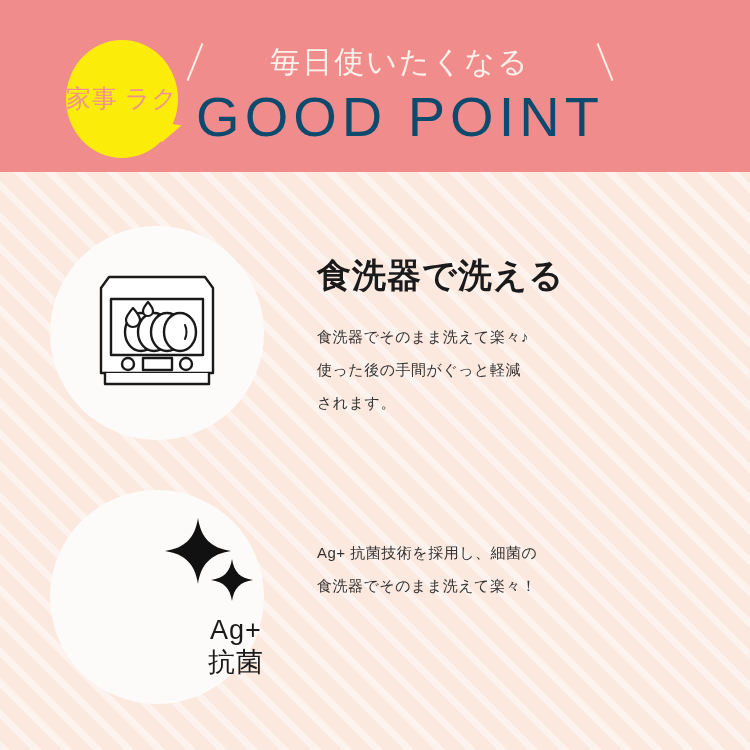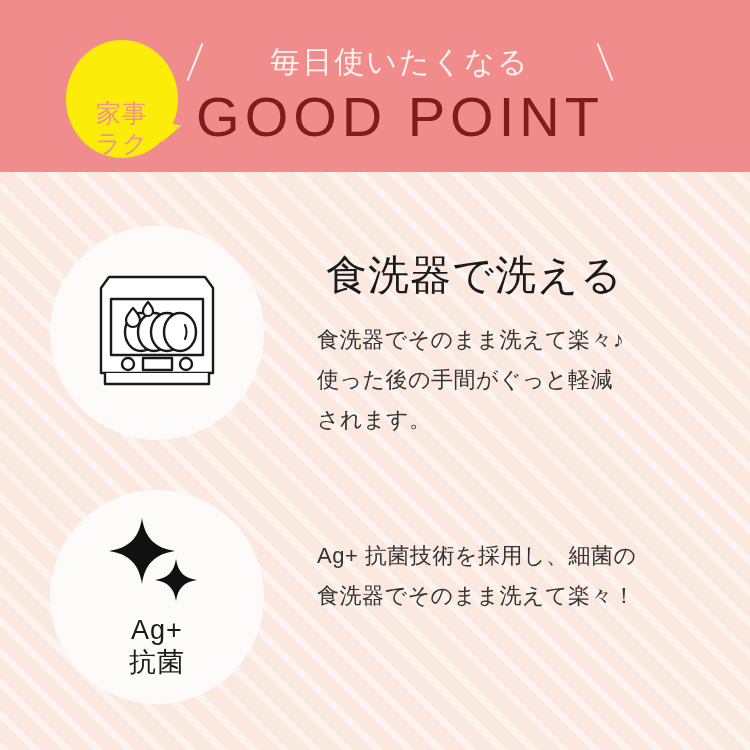--- a/index.html
+++ b/index.html
@@ -66,23 +66,23 @@
     border-bottom: 14px solid transparent;
     transform: rotate(-8deg);
   }
   #badge .badge-text {
     position: absolute;
     left: 0;
     top: 0;
     width: 112px;
     height: 118px;
     display: flex;
-    flex-direction: column;
+    flex-direction: row;
     align-items: center;
-    justify-content: flex-end;
+    justify-content: space-between;
     color: #f0928f;
     font-size: 25px;
     line-height: 1.18;
     letter-spacing: 1px;
     font-weight: 400;
     z-index: 2;
   }
 
   #header-sub {
     position: absolute;
@@ -113,21 +113,21 @@
     padding: 0 26px;
     font-weight: 400;
   }
 
   #header-title {
     position: absolute;
     left: 190px;
     top: 86px;
     width: 420px;
     text-align: center;
-    color: #7f1d1d;
+    color: #0c4a6e;
     font-size: 56px;
     line-height: 62px;
     letter-spacing: 5px;
     font-weight: 300;
     white-space: nowrap;
   }
 
   
   .feature {
     position: absolute;
@@ -150,42 +150,41 @@
   .feature-text {
     position: absolute;
     left: 317px;
     top: 26px;
     width: 400px;
   }
 
   .feature-heading {
     position: relative;
     display: inline-block;
-    font-size: 41px;
+    font-size: 34px;
     line-height: 46px;
     color: #1a1a1a;
     letter-spacing: 1px;
     white-space: nowrap;
-    font-weight: 400;
+    font-weight: 700;
     padding-bottom: 2px;
-    margin-left: 9px;
   }
   .feature-heading .hl {
     position: absolute;
     left: -1px;
     bottom: 0px;
     height: 16px;
     background: #fcf400;
     z-index: -1;
   }
 
   .feature-body {
     margin-top: 20px;
-    font-size: 22px;
-    line-height: 40px;
+    font-size: 15px;
+    line-height: 33px;
     color: #333333;
     letter-spacing: 0.5px;
     white-space: pre-line;
   }
 
   
   .dishwasher-icon {
     position: absolute;
     left: 50%;
     top: 50%;
@@ -194,21 +193,21 @@
 
   
   .ag-icon {
     position: absolute;
     left: 0;
     top: 0;
     width: 214px;
     height: 214px;
     display: flex;
     flex-direction: column;
-    align-items: center;
+    align-items: flex-end;
     justify-content: center;
   }
   .ag-icon .sparkles {
     margin-left: -2px;
   }
   .ag-icon .ag-label {
     margin-top: 10px;
     text-align: center;
     color: #1a1a1a;
     font-size: 27px;

